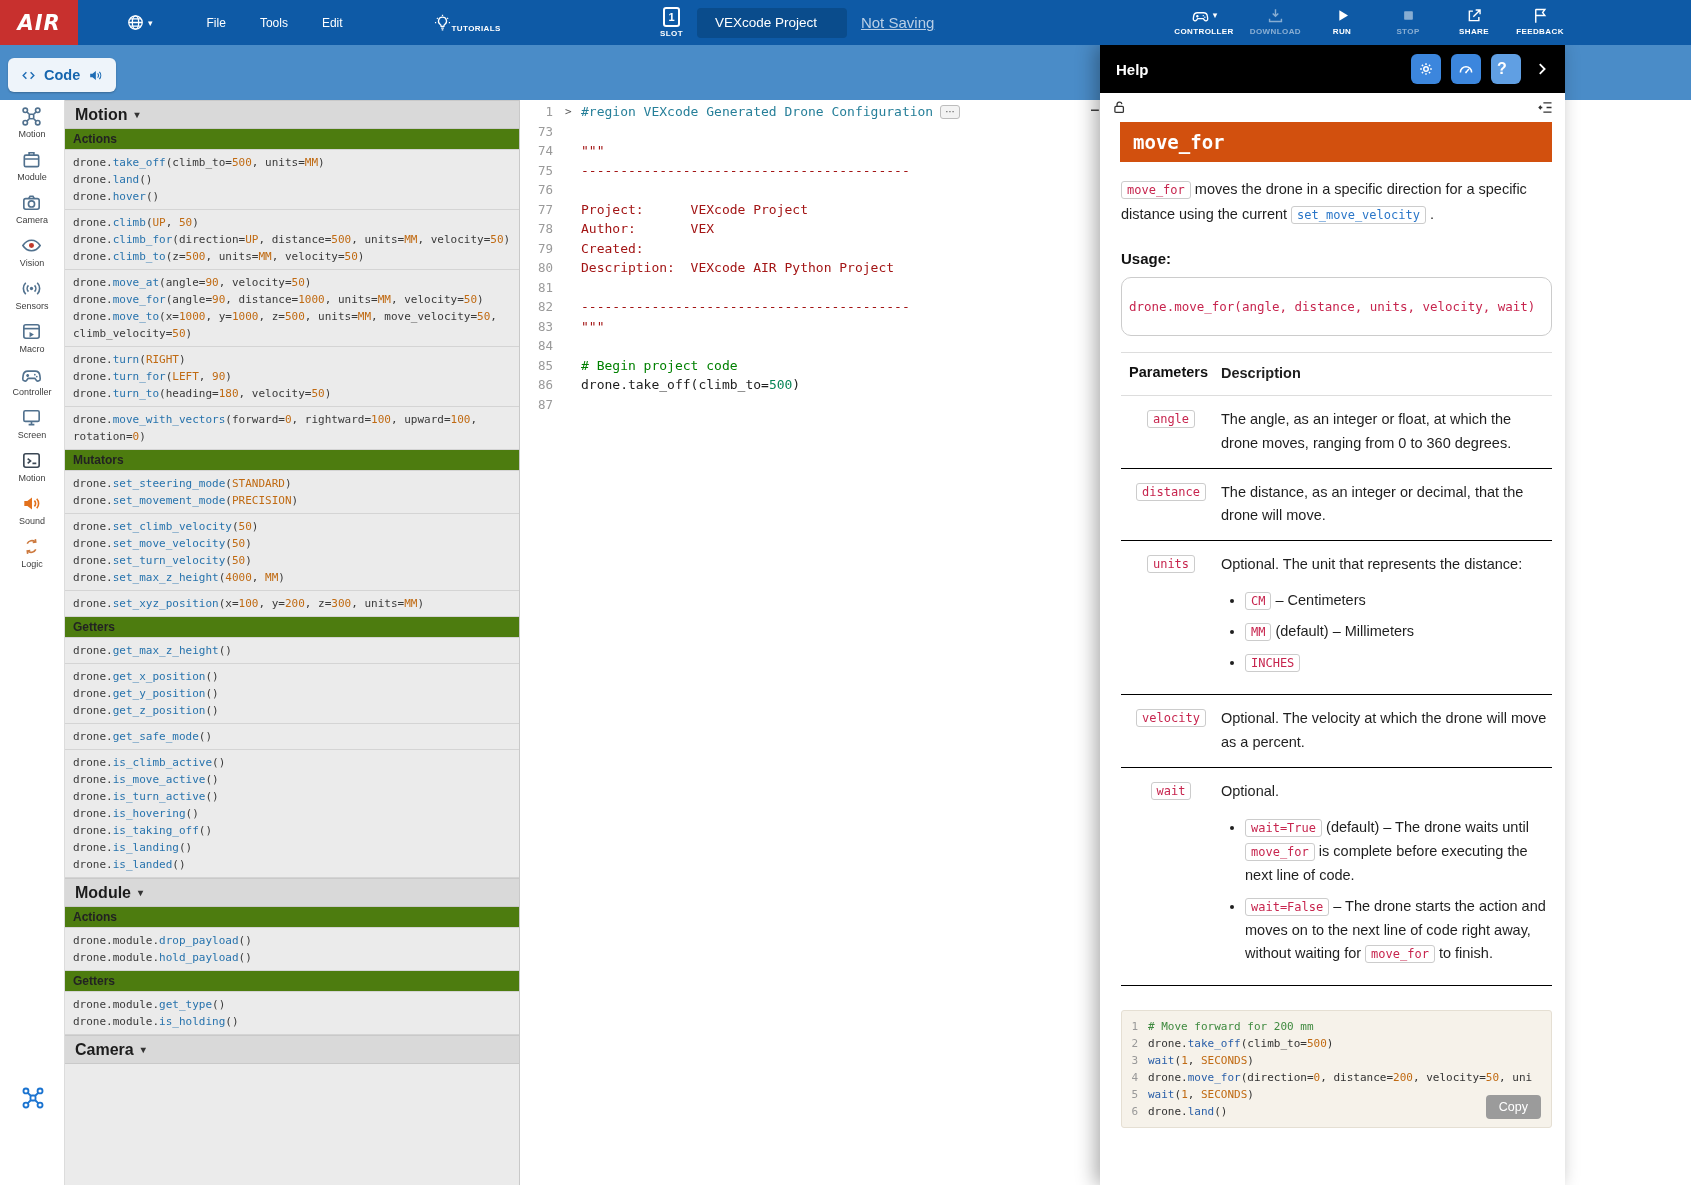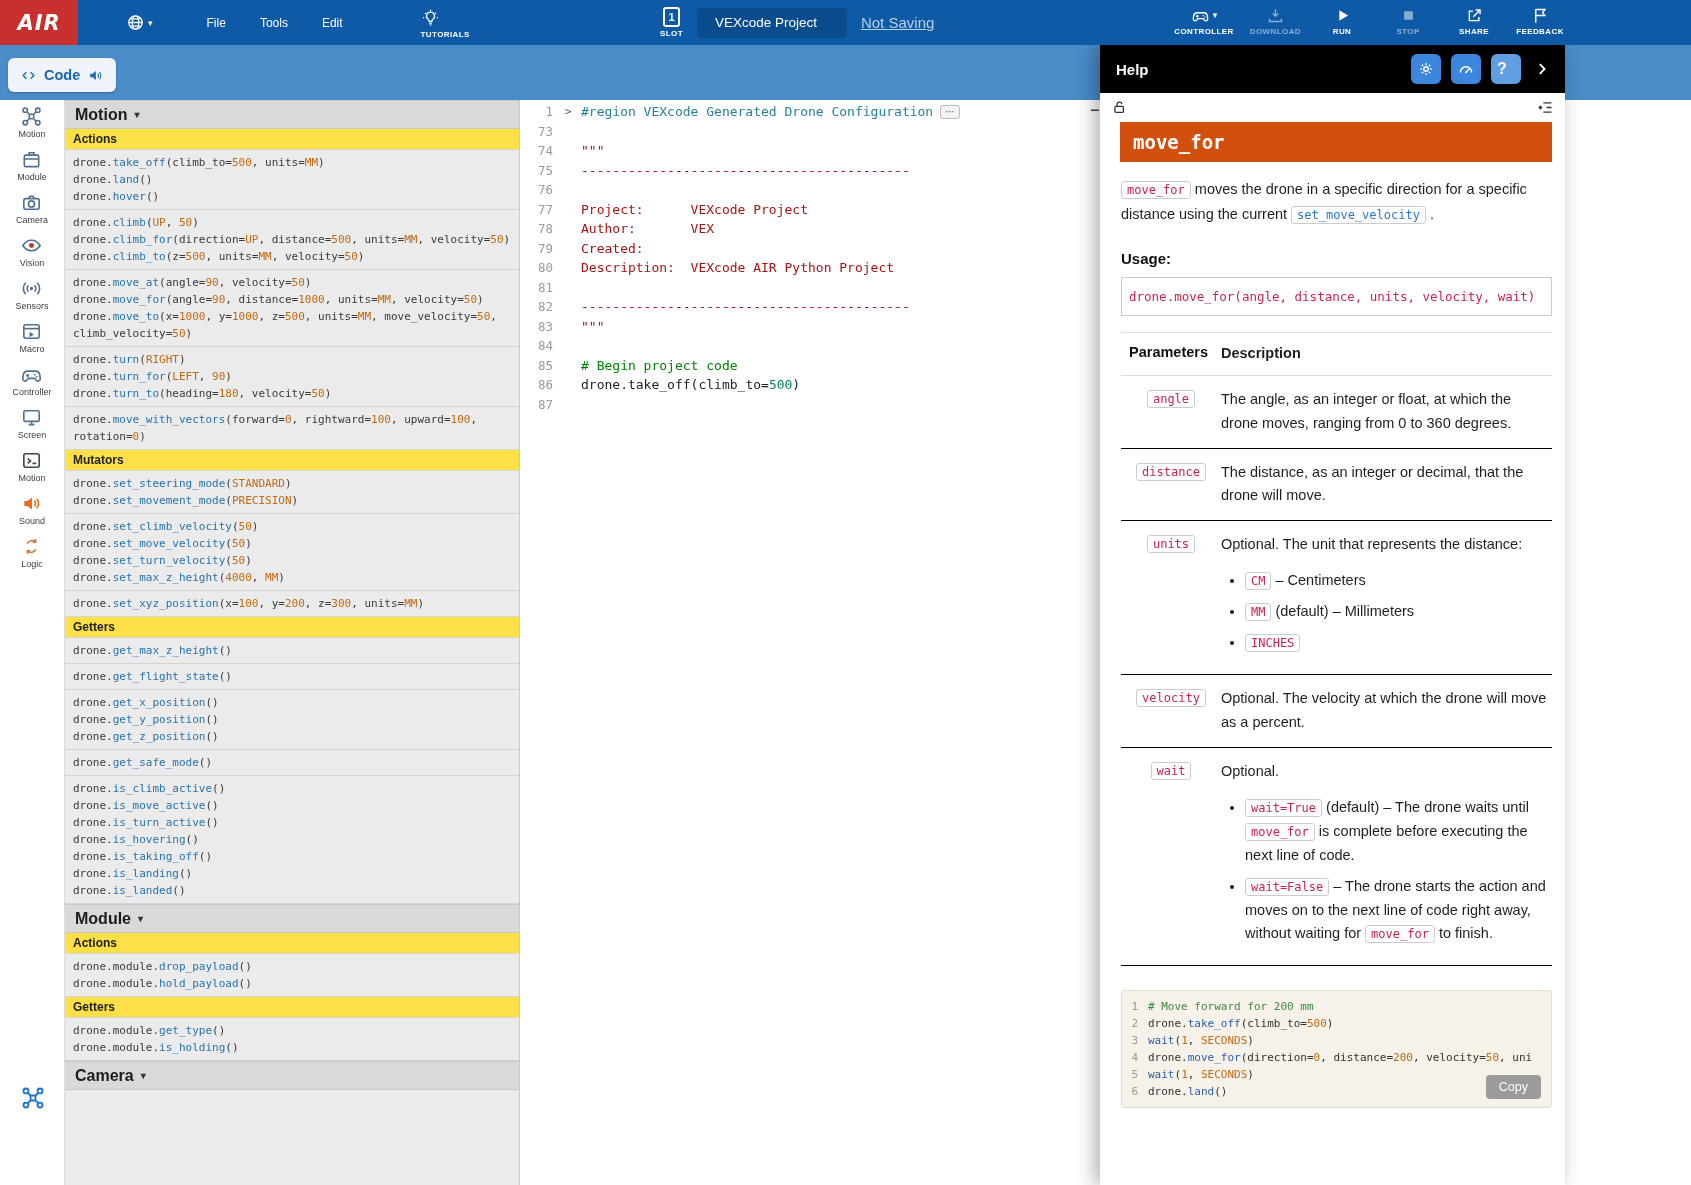--- a/index.html
+++ b/index.html
@@ -11,21 +11,21 @@
   
   .topbar { position:absolute; top:0; left:0; width:100%; height:45px; background:#0e5aa6;
             display:flex; align-items:center; z-index:60;gap:36px; }
   .logo { width:78px; height:45px; background:#c8302e; color:#fff; font-family:"DejaVu Sans",sans-serif;
           font-style:italic; font-weight:bold; font-size:21px; letter-spacing:1px;
           display:flex; align-items:center; justify-content:center; flex:none; }
   .globe-wrap { display:flex; align-items:center; margin-left:12px; color:#fff; gap:3px; }
   .caret { font-size:9px; color:#fff; }
   .menus { display:flex; margin-left:18px; }
   .menus span { color:#fff; font-size:12px; margin-right:34px; }
-  .tutorials { display:flex; flex-direction:column; align-items:flex-start; color:#fff; margin-left:8px; padding-top:2px; }
+  .tutorials { display:flex; flex-direction:row; align-items:flex-end; color:#fff; margin-left:20px; padding-top:2px; }
   .tlabel { font-size:8px; font-weight:bold; letter-spacing:.4px; margin-top:2px; color:#fff; }
   .ticon { width:19px; height:19px; display:inline-block; color:#fff; }
   .ticon svg, .ricon svg, .hicon svg, .sicon svg { width:100%; height:100%; display:block; }
   .tb-center { position:absolute; left:660px; top:0; height:45px; display:flex; align-items:center; gap:14px; }
   .slot { display:flex; flex-direction:column; align-items:center; color:#fff; }
   .slot-page { width:17px; height:20px; border:2px solid #fff; border-radius:3px; font-size:11px; font-weight:bold;
                display:flex; align-items:center; justify-content:center; color:#fff; }
   .project-pill { background:#0a4c8c; height:30px; border-radius:4px; display:flex; align-items:center;
                   padding:0 18px; color:#fff; font-size:13.5px; min-width:150px; }
   .save-status { color:#b9cfe6; font-size:15px;text-decoration:underline; }
@@ -53,21 +53,21 @@
   .rail-foot { position:absolute; top:985px; left:0; width:65px; display:flex; justify-content:center; color:#1a73d0; }
   .rail-foot .ricon { width:28px; height:26px; color:#1a73d0; }
   
   .palette { position:absolute; left:65px; top:100px; bottom:0; width:455px; background:#ebebeb;
              border-right:1px solid #c9c9c9; overflow:hidden; z-index:4;
              font-family:"DejaVu Sans Mono", monospace; }
   .psec-header { background:#d9d9d9; border-top:1px solid #c9c9c9; border-bottom:1px solid #c9c9c9;
                  height:29px; display:flex; align-items:center; padding-left:10px; gap:7px;
                  font-family:"Liberation Sans",sans-serif; font-weight:bold; font-size:16px; color:#1c1c1c; }
   .psec-header .tri { font-size:10px; color:#333; }
-  .pgroup-label { background:#fde047; border-bottom:1px solid #d4d4d4; height:21px; display:flex; align-items:center;
+  .pgroup-label { background:#4d7c0f; border-bottom:1px solid #d4d4d4; height:21px; display:flex; align-items:center;
                   padding-left:8px; font-family:"Liberation Sans",sans-serif; font-weight:bold; font-size:12px; color:#222; }
   .pcluster { padding:4px 0; border-bottom:1px solid #d4d4d4; }
   .pentry { font-size:11px; line-height:17px; padding:0 8px; color:#3a3a3a; white-space:pre-wrap;
             word-break:break-word; cursor:grab; }
   .pentry .fn { color:#2773ad; }
   .pentry .num, .pentry .const { color:#c06a12; }
   
   .editor { position:absolute; left:521px; top:100px; right:0; bottom:0; background:#fff; overflow:hidden;
             font-family:"DejaVu Sans Mono", monospace; font-size:13px; z-index:3; padding-top:2px; }
   .ed-line { display:flex; height:19.5px; line-height:19.5px; align-items:center; }
@@ -97,21 +97,21 @@
   .help-strip { height:28px; display:flex; align-items:center; justify-content:space-between; padding:0 11px; flex:none; }
   .help-strip .hicon { color:#333; width:17px; height:17px; }
   .help-body { flex:1; overflow:hidden; position:relative; }
   .cmd-title { margin:1px 13px 0 20px; background:#d2500e; color:#fff; height:40px; display:flex; align-items:center;
                padding-left:13px; font-family:"DejaVu Sans Mono",monospace; font-weight:bold; font-size:19px; }
   .help-intro { margin:15px 14px 0 21px; font-size:14.5px; line-height:1.75; color:#1f1f1f; }
   .chip { font-family:"DejaVu Sans Mono",monospace; font-size:12px; border:1px solid #ccc; border-radius:3px;
           padding:1px 5px; color:#c7254e; background:#fff; white-space:nowrap; }
   .chip.link { color:#2a76c8; }
   .usage-label { margin:22px 0 10px 21px; font-weight:bold; font-size:15px; color:#111; }
-  .usage-box { margin:0 13px 0 21px; border:1px solid #ccc; border-radius:0; padding:11px 7px;
+  .usage-box { margin:0 13px 0 21px; border:1px solid #ccc; border-radius:10px; padding:21px 7px;
                font-family:"DejaVu Sans Mono",monospace; font-size:12.5px; color:#c7254e;
                white-space:nowrap; overflow:hidden; }
   .ptable { margin:16px 13px 0 21px; border-top:1px solid #ddd; }
   .pt-head { display:flex; border-bottom:1px solid #ddd; padding:9px 0; font-weight:bold; font-size:14.5px; color:#111; }
   .pt-param { width:100px; flex:none; display:flex; justify-content:center; align-items:flex-start; padding-top:2px; }
   .pt-head .pt-param { justify-content:flex-start; padding-left:8px; }
   .pt-row { display:flex; border-bottom:1px solid #000000; padding:12px 0; }
   .pt-desc { flex:1; font-size:14.5px; line-height:1.65; color:#1f1f1f; padding-right:4px; }
   .pt-desc ul { margin:12px 0 4px 0; padding-left:24px; }
   .pt-desc li { margin:7px 0; }
@@ -418,23 +418,20 @@
       <div class="pentry">drone.<span class="fn">set_max_z_height</span>(<span class="num">4000</span>, <span class="const">MM</span>)</div>
     </div>
     <div class="pcluster">
       <div class="pentry">drone.<span class="fn">set_xyz_position</span>(x=<span class="num">100</span>, y=<span class="num">200</span>, z=<span class="num">300</span>, units=<span class="const">MM</span>)</div>
     </div>
     <div class="pgroup-label">Getters</div>
     <div class="pcluster">
       <div class="pentry">drone.<span class="fn">get_max_z_height</span>()</div>
     </div>
     <div class="pcluster">
-      <div class="pentry">drone.<span class="fn">get_flight_state</span>()</div>
-    </div>
-    <div class="pcluster">
       <div class="pentry">drone.<span class="fn">get_x_position</span>()</div>
       <div class="pentry">drone.<span class="fn">get_y_position</span>()</div>
       <div class="pentry">drone.<span class="fn">get_z_position</span>()</div>
     </div>
     <div class="pcluster">
       <div class="pentry">drone.<span class="fn">get_safe_mode</span>()</div>
     </div>
     <div class="pcluster">
       <div class="pentry">drone.<span class="fn">is_climb_active</span>()</div>
       <div class="pentry">drone.<span class="fn">is_move_active</span>()</div>

